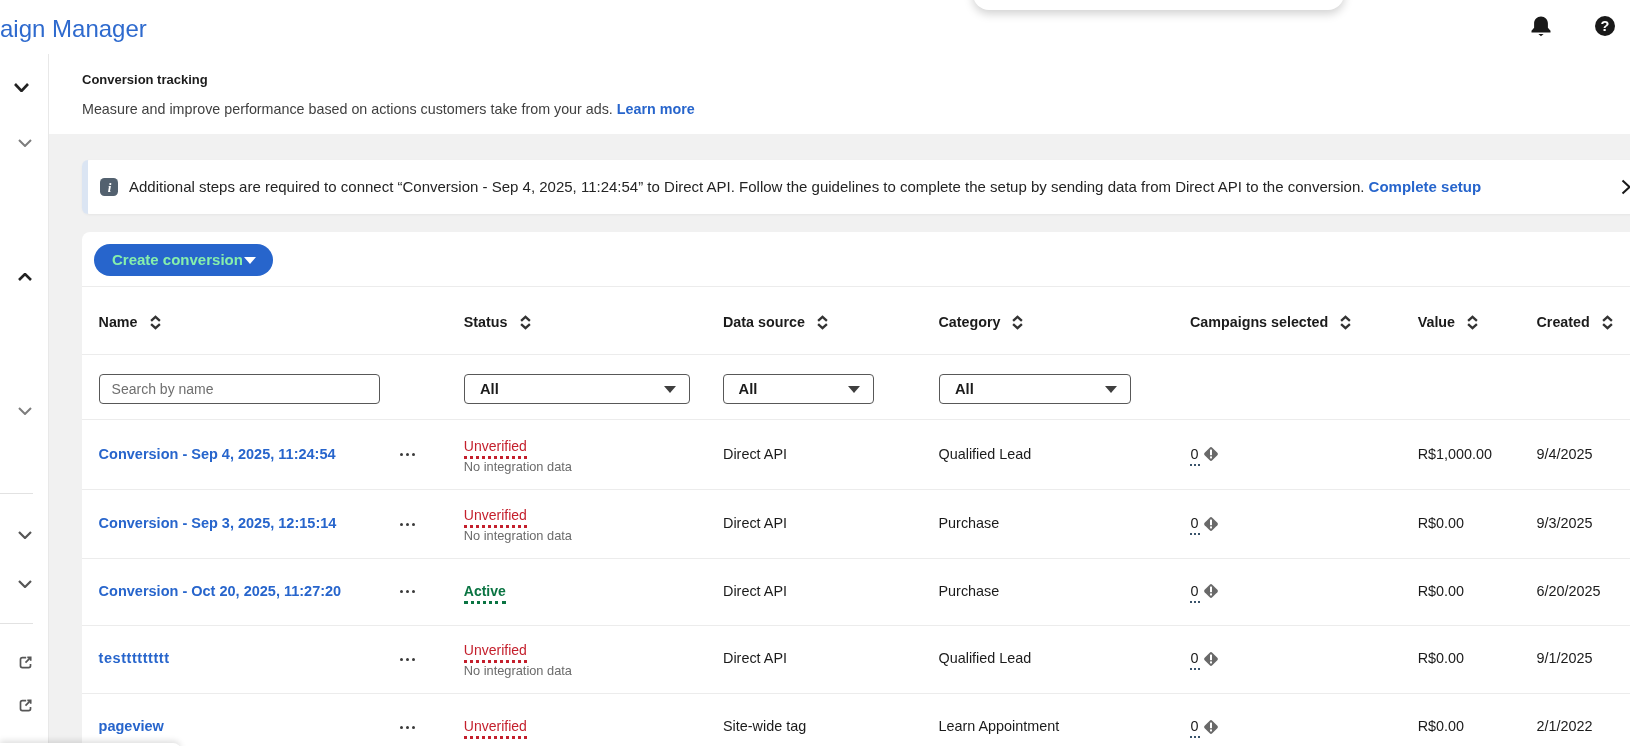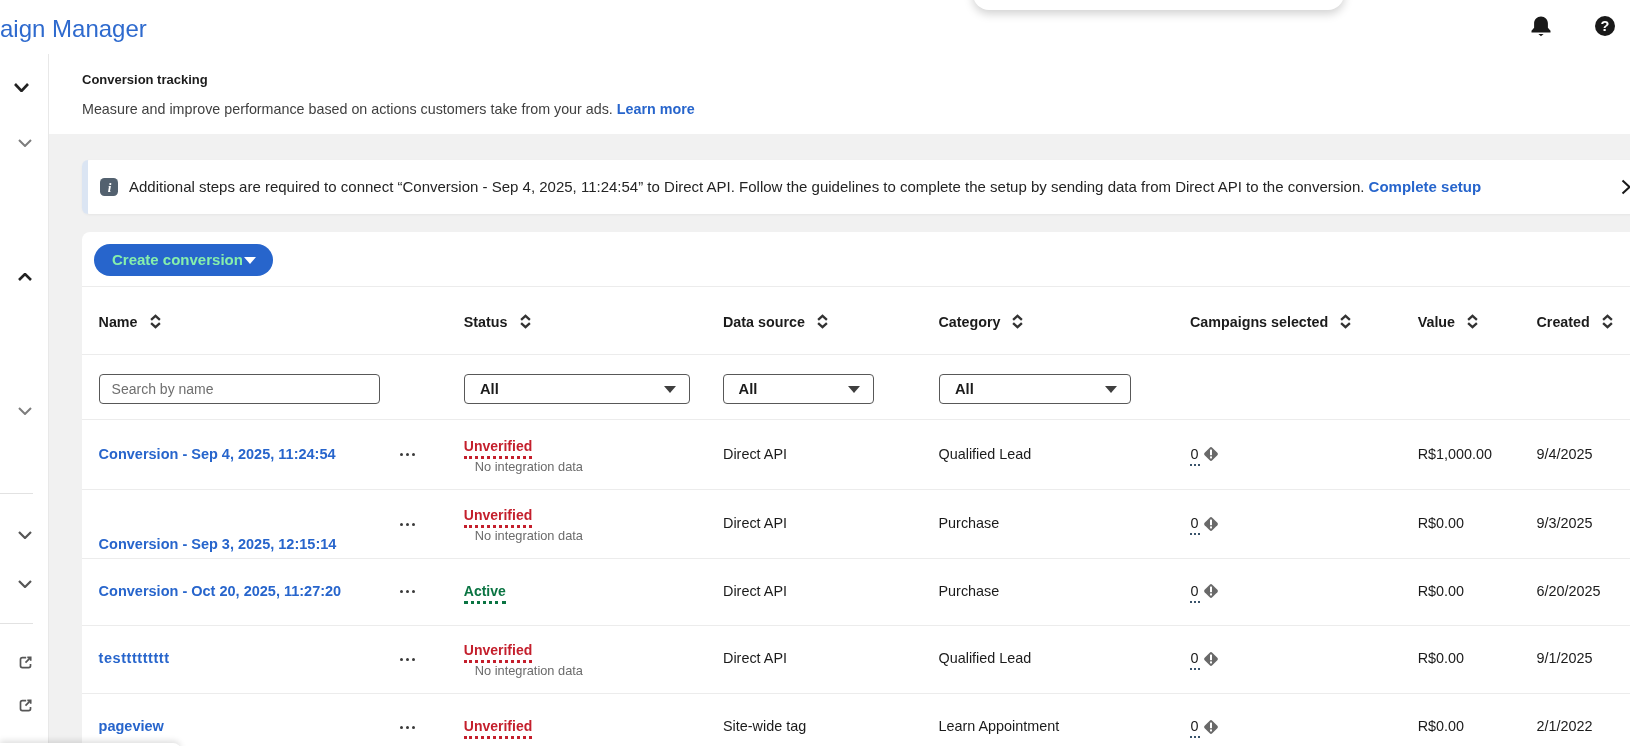--- a/index.html
+++ b/index.html
@@ -25,26 +25,26 @@
           box-shadow:0 1px 3px rgba(0,0,0,.05);}
   #banner .strip{position:absolute;left:0;top:0;width:6px;height:54px;background:#dbe5f3;border-radius:8px 0 0 8px;}
   #bannertext{left:129px;top:151px;height:72px;line-height:72px;font-size:15px;color:#242424;white-space:nowrap;}
   
   #card{left:82px;top:232px;width:1560px;height:520px;background:#fff;border-radius:8px;}
   #createbtn{left:94px;top:244px;width:179px;height:32px;border-radius:16px;background:#2765cc;}
   #createbtn span{position:absolute;left:18px;top:0;height:38px;line-height:31px;color:#86efac;font-size:15px;font-weight:700;}
   #createbtn .car{position:absolute;right:17px;top:13px;width:0;height:0;
       border-left:6px solid transparent;border-right:6px solid transparent;border-top:7px solid #fff;}
   .divider{height:1px;background:#ececec;}
-  .colhead{font-size:14.3px;font-weight:700;color:#1b1b1b;display:flex;align-items:flex-start;gap:12px;white-space:nowrap;}
+  .colhead{font-size:14.3px;font-weight:700;color:#1b1b1b;display:flex;align-items:flex-end;gap:12px;white-space:nowrap;}
   .cell{font-size:14.4px;color:#1b1b1b;white-space:nowrap;}
   .namelink{font-size:14.5px;font-weight:700;color:#2765cc;white-space:nowrap;}
-  .unv{font-size:14px;font-weight:700;color:#c41f2c;border-bottom:3px dotted #c41f2c;padding-bottom:2px;}
+  .unv{font-size:14px;font-weight:400;color:#c41f2c;border-bottom:3px dotted #c41f2c;padding-bottom:2px;}
   .act{font-size:14px;font-weight:700;color:#0a7442;border-bottom:3px dotted #0a7442;padding-bottom:2px;}
-  .noint{font-size:12.8px;color:#6b6b6b;margin-left:11px;}
+  .noint{font-size:12.8px;color:#6b6b6b;}
   .zero{font-size:14.4px;color:#1b1b1b;border-bottom:2px dotted #39536b;padding:0 1px 2px 1px;margin-left:-1px;display:inline-block;}
   .dots{display:flex;gap:3px;align-items:center;}
   .dots i{width:3px;height:3px;border-radius:50%;background:#3a3a3a;}
   .inp{border:1px solid #585858;border-radius:4px;background:#fff;box-sizing:border-box;height:30px;}
   .inp .ph{position:absolute;left:12px;top:0;height:28px;line-height:28px;font-size:14px;color:#6f6f6f;}
   .inp .all{position:absolute;left:15px;top:0;height:28px;line-height:28px;font-size:14.7px;font-weight:700;color:#1b1b1b;}
   .inp .car{position:absolute;right:13px;top:11px;width:0;height:0;
       border-left:6.5px solid transparent;border-right:6.5px solid transparent;border-top:7.5px solid #3f3f3f;}
   #bottombox{left:0;top:743px;width:181px;height:8px;background:#fff;border-radius:0 10px 0 0;
              box-shadow:0 -2px 6px rgba(0,0,0,.14);}
@@ -167,21 +167,21 @@
 <div class="abs cell" style="left:938.5px;top:445.5px">Qualified Lead</div>
 <div class="abs" style="left:1190.5px;top:444.5px"><span class="zero">0</span></div>
 <svg class="abs" style="left:1203px;top:446.3px" width="16" height="16" viewBox="0 0 16 16">
     <rect x="2.6" y="2.6" width="10.8" height="10.8" rx="1.8" fill="#696969" transform="rotate(45 8 8)"></rect>
     <rect x="7" y="3.6" width="2" height="5.6" fill="#fff"></rect>
     <rect x="7" y="10.4" width="2" height="2" fill="#fff"></rect>
   </svg>
 <div class="abs cell" style="left:1417.7px;top:445.5px">R$1,000.00</div>
 <div class="abs cell" style="left:1536.5px;top:445.5px">9/4/2025</div>
 <div class="abs divider" style="left:82px;top:489px;width:1548px"></div>
-<div class="abs namelink" style="left:98.6px;top:536px">Conversion - Sep 3, 2025, 12:15:14</div>
+<div class="abs namelink" style="left:98.6px;top:515px">Conversion - Sep 3, 2025, 12:15:14</div>
 <div class="abs dots" style="left:400px;top:522.5px">
     <i></i>
     <i></i>
     <i></i>
   </div>
 <div class="abs" style="left:463.8px;top:505px;line-height:20px;white-space:nowrap"><span class="unv">Unverified</span><br><span class="noint">No integration data</span></div>
 <div class="abs cell" style="left:723px;top:515px">Direct API</div>
 <div class="abs cell" style="left:938.5px;top:515px">Purchase</div>
 <div class="abs" style="left:1190.5px;top:514px"><span class="zero">0</span></div>
 <svg class="abs" style="left:1203px;top:515.8px" width="16" height="16" viewBox="0 0 16 16">

